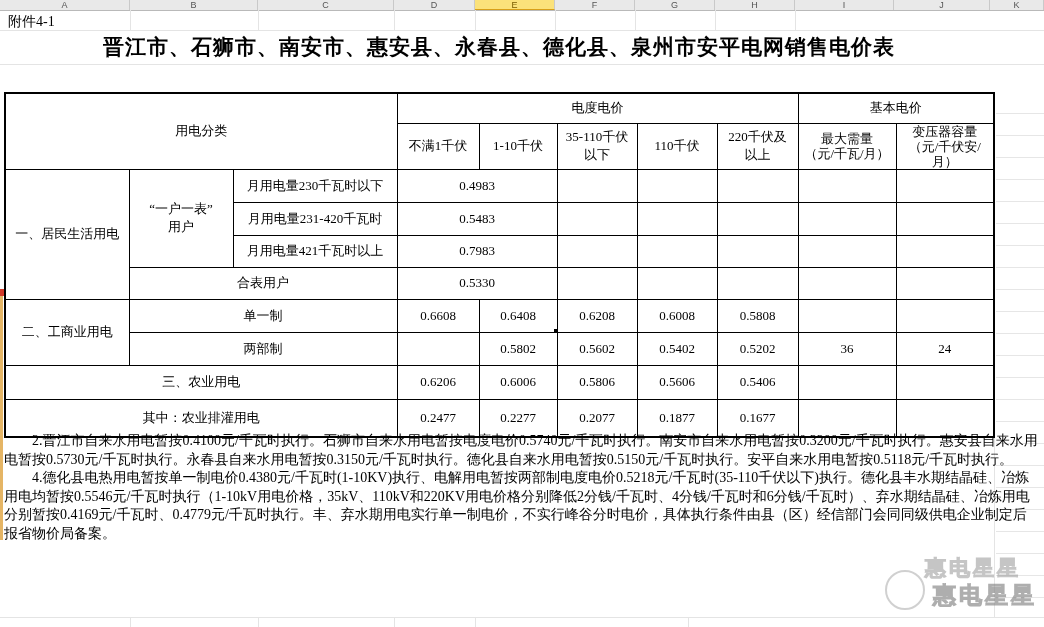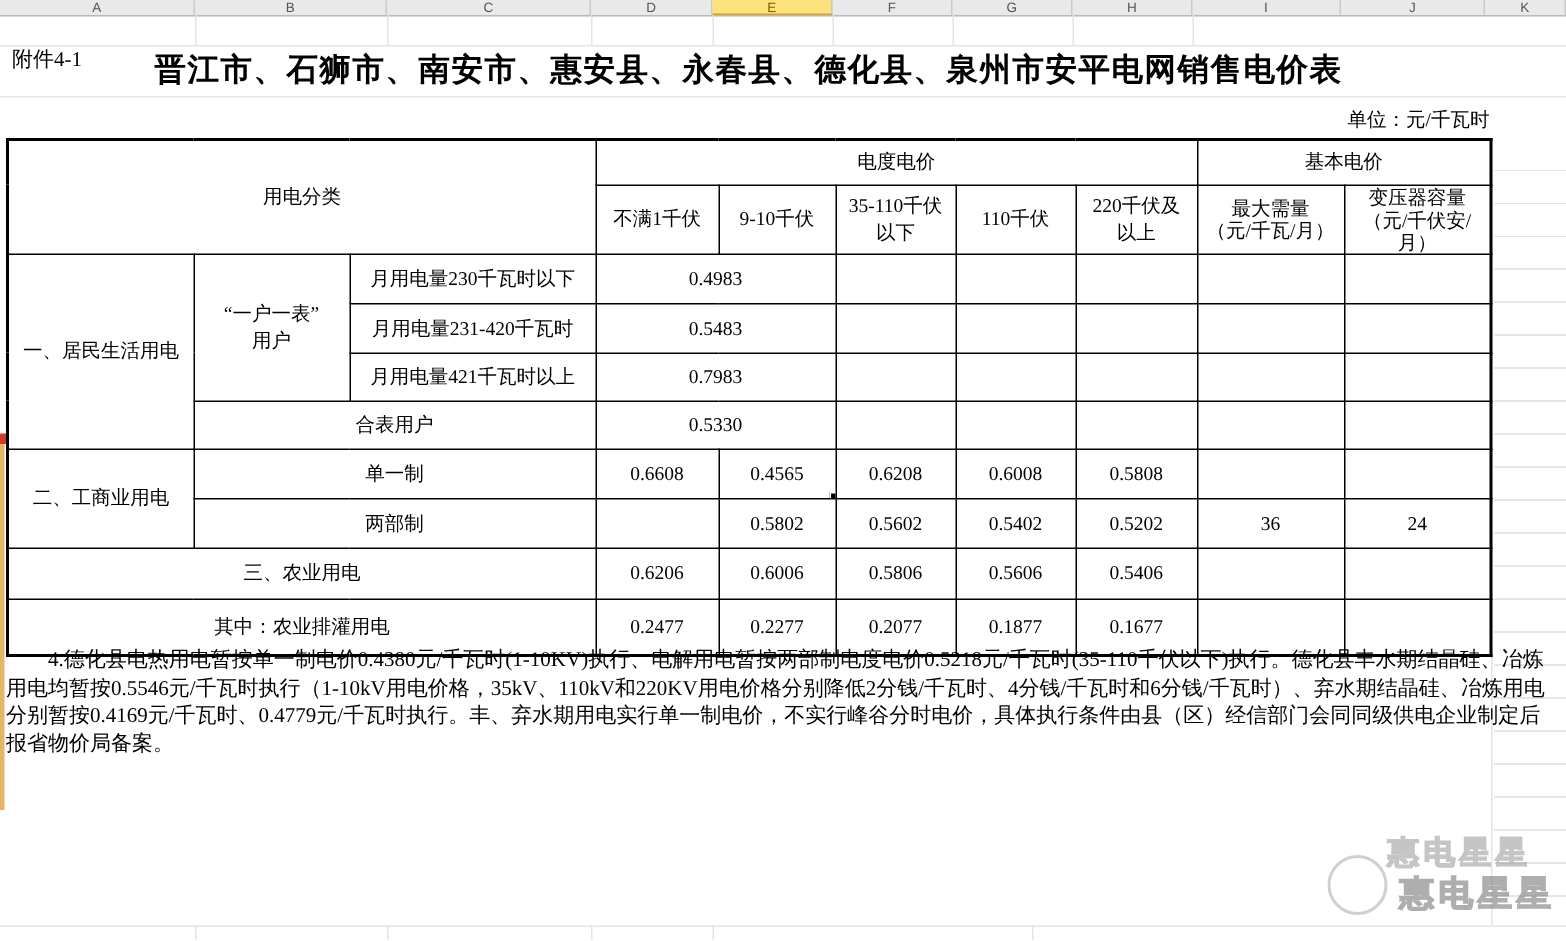--- a/index.html
+++ b/index.html
@@ -7,21 +7,21 @@
           font-family:"Liberation Serif","DejaVu Serif",serif;color:#000;}
 
   
   .col-strip{position:absolute;left:0;top:0;width:1044px;height:10px;background:#e9e9e9;
              border-bottom:1px solid #b9b9b9;}
   .cs-cell{position:absolute;top:0;height:10px;border-right:1px solid #c9c9c9;
            font-family:"Liberation Sans",sans-serif;font-size:9px;line-height:10px;
            color:#555;text-align:center;overflow:hidden;box-sizing:border-box;}
   .cs-cell.active{background:#fbe27a;border-bottom:1px solid #d8a018;color:#7a5c00;}
 
-  .attach{position:absolute;left:8px;top:31px;font-size:14px;}
+  .attach{position:absolute;left:8px;top:13px;font-size:14px;}
   .title{position:absolute;left:4px;top:29px;width:990px;height:35px;line-height:35px;
          text-align:center;font-weight:bold;font-size:21px;
          font-family:Liberation Sans, sans-serif;letter-spacing:1px;}
   .unit{position:absolute;left:693px;top:71px;width:300px;text-align:right;font-size:13px;}
 
   
   table.price{position:absolute;left:4px;top:92px;border-collapse:collapse;table-layout:fixed;
               border:2px solid #000;background:#fff;}
   table.price td{border:1px solid #000;text-align:center;vertical-align:middle;
                  font-size:13px;padding:0;overflow:hidden;}
@@ -92,21 +92,20 @@
   <div class="gl" style="left:258px;top:617px;width:1px;height:10px"></div>
   <div class="gl" style="left:394px;top:617px;width:1px;height:10px"></div>
   <div class="gl" style="left:475px;top:617px;width:1px;height:10px"></div>
   <div class="gl" style="left:688px;top:617px;width:1px;height:10px"></div>
   <div class="gl" style="left:994px;top:430px;width:1px;height:187px"></div>
   <div class="edge-orange"></div>
   <div class="edge-red"></div>
 
   <div class="attach">附件4-1</div>
   <div class="title">晋江市、石狮市、南安市、惠安县、永春县、德化县、泉州市安平电网销售电价表</div>
-  <div class="unit">单位：元/千瓦时</div>
 
   <table class="price">
     <colgroup>
       <col style="width:124px">
         <col style="width:104px">
         <col style="width:164px">
       <col style="width:82px">
         <col style="width:78px">
         <col style="width:80px">
       <col style="width:80px">
@@ -115,21 +114,21 @@
         <col style="width:98px">
     </colgroup>
     <tbody>
         <tr style="height:30px">
       <td colspan="3" rowspan="2">用电分类</td>
       <td colspan="5">电度电价</td>
       <td colspan="2">基本电价</td>
     </tr>
     <tr style="height:45px">
       <td>不满1千伏</td>
-      <td>9-10千伏</td>
+      <td>1-10千伏</td>
       <td class="pre">35-110千伏
 以下</td>
       <td>110千伏</td>
       <td class="pre">220千伏及
 以上</td>
       <td class="hdr2">最大需量
 （元/千瓦/月）</td>
       <td class="hdr2">变压器容量
 （元/千伏安/月）</td>
     </tr>
@@ -169,21 +168,21 @@
       <td></td>
           <td></td>
       <td></td>
           <td></td>
       <td></td>
     </tr>
     <tr style="height:33px">
       <td rowspan="2" class="lab">二、工商业用电</td>
       <td colspan="2" class="lab2">单一制</td>
       <td>0.6608</td>
-      <td class="sel">0.4565</td>
+      <td class="sel">0.6408</td>
       <td>0.6208</td>
       <td>0.6008</td>
       <td>0.5808</td>
       <td></td>
       <td></td>
     </tr>
     <tr style="height:33px">
       <td colspan="2" class="lab2">两部制</td>
       <td></td>
       <td>0.5802</td>
@@ -210,20 +209,21 @@
       <td>0.2077</td>
       <td>0.1877</td>
       <td>0.1677</td>
       <td></td>
       <td></td>
     </tr>
   </tbody>
     </table>
 
   <div class="notes">
+    <p class="indent">2.晋江市自来水用电暂按0.4100元/千瓦时执行。石狮市自来水用电暂按电度电价0.5740元/千瓦时执行。南安市自来水用电暂按0.3200元/千瓦时执行。惠安县自来水用电暂按0.5730元/千瓦时执行。永春县自来水用电暂按0.3150元/千瓦时执行。德化县自来水用电暂按0.5150元/千瓦时执行。安平自来水用电暂按0.5118元/千瓦时执行。</p>
     <p class="indent">4.德化县电热用电暂按单一制电价0.4380元/千瓦时(1-10KV)执行、电解用电暂按两部制电度电价0.5218元/千瓦时(35-110千伏以下)执行。德化县丰水期结晶硅、冶炼用电均暂按0.5546元/千瓦时执行（1-10kV用电价格，35kV、110kV和220KV用电价格分别降低2分钱/千瓦时、4分钱/千瓦时和6分钱/千瓦时）、弃水期结晶硅、冶炼用电分别暂按0.4169元/千瓦时、0.4779元/千瓦时执行。丰、弃水期用电实行单一制电价，不实行峰谷分时电价，具体执行条件由县（区）经信部门会同同级供电企业制定后报省物价局备案。</p>
   </div>
 
   <div class="wm">
     <span class="wm-circle"></span>
     <span class="wm-t1">惠电星星</span>
     <span class="wm-t2">惠电星星</span>
   </div>
 
 </div>

